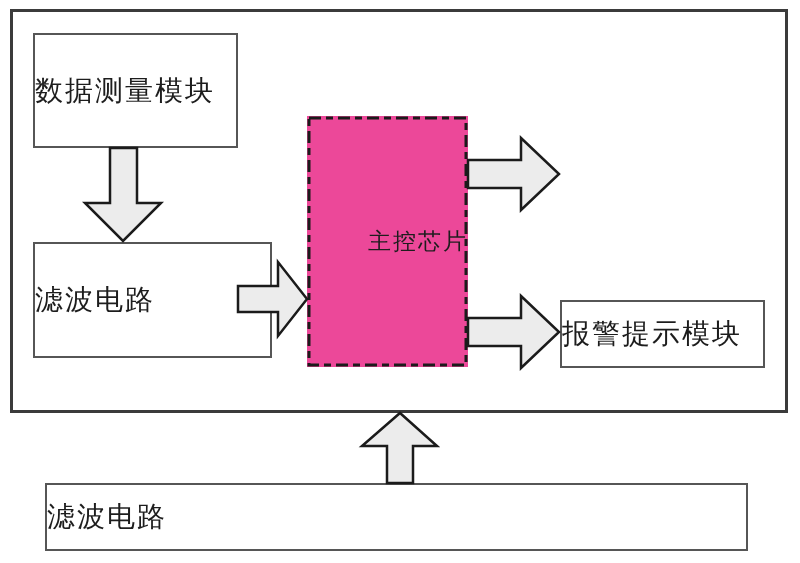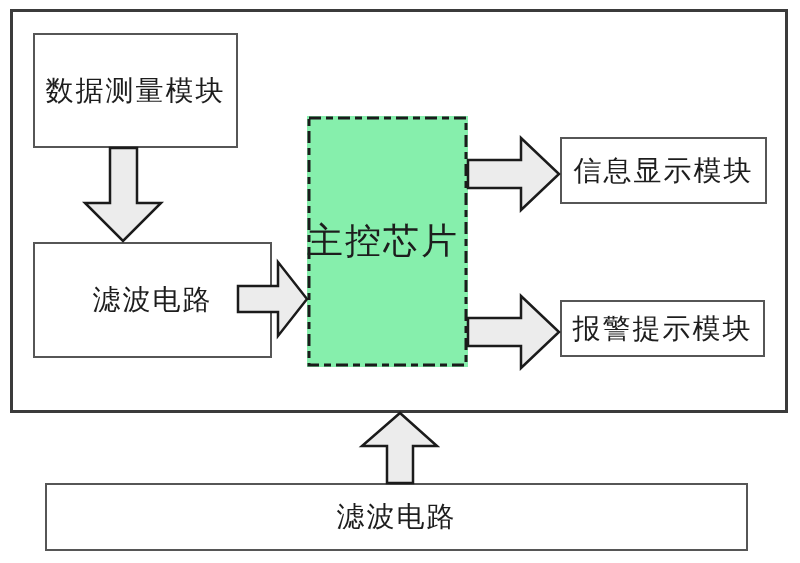--- a/index.html
+++ b/index.html
@@ -18,42 +18,41 @@
     width: 778px; height: 404px;
     border: 3px solid #3b3b3b;
     background: #ffffff;
   }
   .box {
     position: absolute;
     border: 2px solid #565656;
     background: #ffffff;
     display: flex;
     align-items: center;
-    justify-content: center;
     font-size: 28px;
     letter-spacing: 2px;
     color: #1d1d1d;
     white-space: nowrap;
   }
   .box-data-measurement { left: 33px;  top: 33px;  width: 205px; height: 115px; }
   .box-filter-circuit   { left: 33px;  top: 242px; width: 239px; height: 116px; }
   .box-info-display     { left: 560px; top: 137px; width: 207px; height: 67px; }
-  .box-alarm-prompt     { left: 560px; top: 300px; width: 205px; height: 57px; }
+  .box-alarm-prompt     { left: 560px; top: 300px; width: 205px; height: 68px; }
   .box-power-supply     { left: 45px;  top: 483px; width: 703px; height: 68px; }
   .chip {
     position: absolute;
     left: 307px; top: 116px;
     width: 161px; height: 251px;
     display: flex;
     align-items: center;
-    justify-content: flex-start;
-    font-size: 36px;
+    justify-content: flex-end;
+    font-size: 23px;
     letter-spacing: 2px;
     color: #1d1d1d;
-    background: #86efac;
+    background: #ec4899;
   }
   .chip svg {
     position: absolute;
     left: 0; top: 0;
   }
   .chip .chip-label { position: relative; }
   .overlay {
     position: absolute;
     left: 0; top: 0;
     width: 800px; height: 563px;
@@ -81,23 +80,20 @@
     <span>滤波电路</span>
   </div>
 
   <div class="chip">
     <svg width="161" height="251" aria-hidden="true">
       <rect x="2" y="2" width="157" height="247" fill="none" stroke="#1b1b1b" stroke-width="3" stroke-dasharray="12 5 7 5"></rect>
     </svg>
     <span class="chip-label">主控芯片</span>
   </div>
 
-  <div class="box box-info-display">
-    <span>信息显示模块</span>
-  </div>
 
   <div class="box box-alarm-prompt">
     <span>报警提示模块</span>
   </div>
 
   <div class="box box-power-supply">
     <span>滤波电路</span>
   </div>
 
   <svg class="overlay" viewBox="0 0 800 563">

